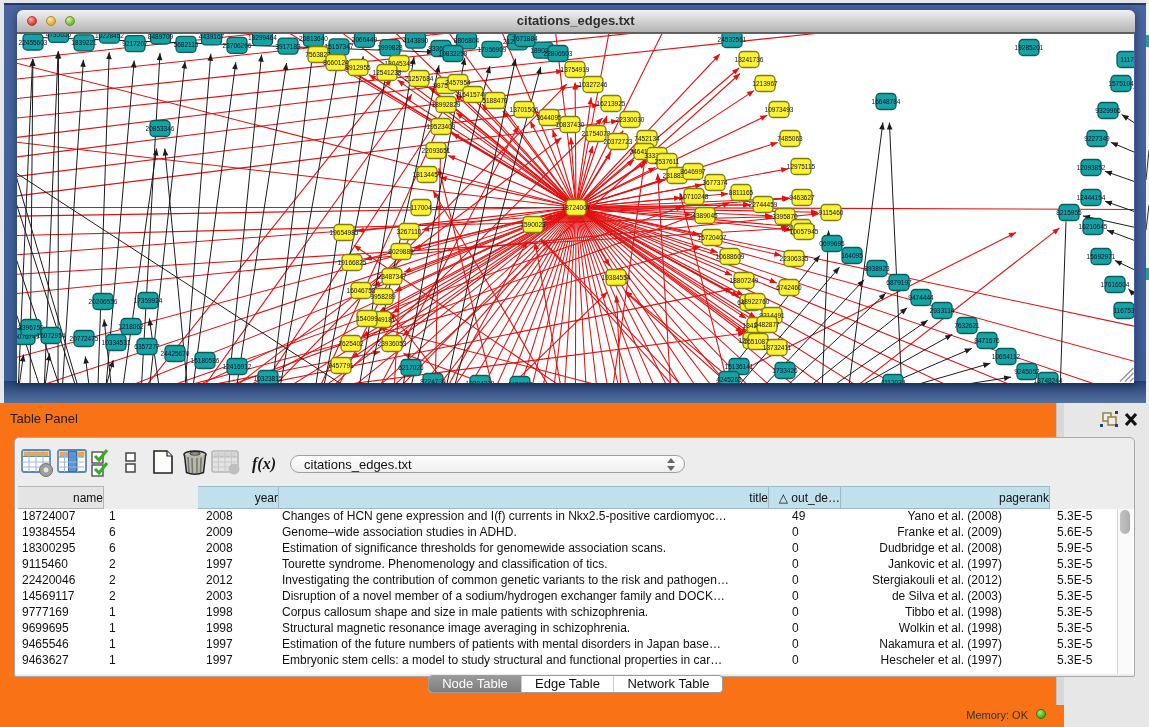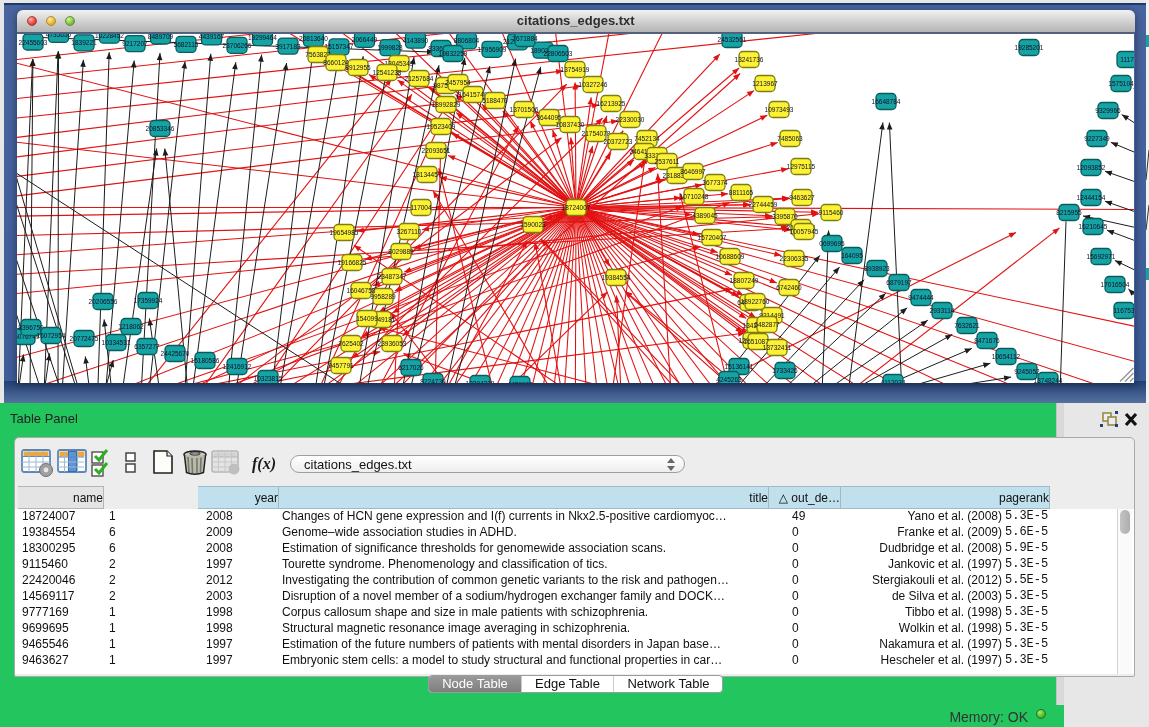--- a/index.html
+++ b/index.html
@@ -8,38 +8,38 @@
 #macwin { left:17px; top:10px; width:1117.5px; height:371.5px; border-radius:6px 6px 0 0; box-shadow:0 2px 8px rgba(0,0,0,.45); }
 #titlebar { position:absolute; left:0; top:0; width:100%; height:22.5px; border-radius:6px 6px 0 0; background:linear-gradient(#f2f2f2,#cfcfcf 55%,#b4b4b4); border-bottom:1px solid #5f5f5f; }
 #titlebar .tl { position:absolute; top:50%; transform:translateY(-50%); width:10px; height:10px; border-radius:50%; }
 #title { position:absolute; width:100%; text-align:center; top:3px; font-size:13px; font-weight:bold; color:#2e2e2e; }
 #canvas { position:absolute; left:0; top:23.5px; width:1117px; height:349px; background:#fff; overflow:hidden; }
 
 #fb { left:4px; top:381px; width:1142px; height:22px; background:linear-gradient(#223f73,#54719f); }
 
 #sliver { left:1146px; top:0; width:3px; height:403px; background:#f2f2f2; }
 
-#tpanel { left:0; top:403px; width:1064px; height:324px; background:#22c55e; }
+#tpanel { left:0; top:403px; width:1064px; height:324px; background:#f97316; }
 #tptitle { position:absolute; left:10px; top:8px; font-size:13px; color:#222; }
 #innerpanel { position:absolute; left:14px; top:34px; width:1121px; height:240px; background:#ededed; border:1px solid #a9a9a9; border-radius:5px 5px 2px 2px; }
 #combo { position:absolute; left:275px; top:17px; width:395px; height:18px; background:linear-gradient(#ffffff,#eeeeee); border:1px solid #9f9f9f; border-radius:9px; font-size:13px; color:#111; padding-left:13px; line-height:17px; }
 #thead { position:absolute; left:0px; top:48px; width:1121px; height:23px; }
 #thead .hc { position:absolute; top:0; height:23px; background:#bfe0ec; border:1px solid #9fb9c6; border-left:none; font-size:12px; color:#111; text-align:right; line-height:22px; }
 #tbody { position:absolute; left:0px; top:71px; width:1119px; height:165px; background:#fff; overflow:hidden; }
 .trow { position:absolute; left:0; width:1100px; height:16px; font-size:12px; color:#111; }
 .trow span { position:absolute; white-space:nowrap; }
 .c0 { left:7px; } .c1 { left:94px; } .c2 { left:191px; } .c3 { left:267px; } .c4 { left:777px; }
-.c5 { left:826px; width:161px; text-align:right; } .c6 { left:990px;font-family:Liberation Mono, monospace; }
+.c5 { left:826px; width:161px; text-align:right; } .c6 { left:1042px; }
 #tbody .trow { }
 #vscroll { position:absolute; right:2px; top:71px; width:15px; height:165px; background:#fafafa; border-left:1px solid #d5d5d5; }
 #vthumb { position:absolute; left:2px; top:1px; width:10px; height:24px; background:linear-gradient(90deg,#c3c3c3,#aeaeae); border-radius:6px; }
 #tabs { position:absolute; left:428px; top:272px; width:295px; height:18px; background:#fff; border:1px solid #9c9c9c; border-radius:4px; font-size:13px; }
 #tabs .seg { position:absolute; top:0; height:16px; line-height:16px; text-align:center; color:#111; }
 #tabs .sel { background:linear-gradient(#9a9a9a,#7e7e7e); color:#fff; border-radius:3px 0 0 3px;text-align:center; }
-#memory { position:absolute; right:36px; top:306px; font-size:14px; color:#333; }
+#memory { position:absolute; right:36px; top:306px; font-size:11px; color:#333; }
 #memdot { position:absolute; right:18px; top:306px; width:10px; height:10px; border-radius:50%; background:radial-gradient(circle at 35% 30%, #a8ef6a, #3fae22 70%); border:1px solid #23731b; }
 </style></head>
 <body>
 <div class="abs" id="frame"></div>
 <div class="abs" id="fb"></div>
 <div class="abs" id="sliver"><svg width="3" height="403">
       <line x1="0" y1="180" x2="3" y2="150" stroke="#333"></line>
       <line x1="0" y1="230" x2="3" y2="205" stroke="#333"></line>
       <rect x="0" y="35" width="3" height="12" fill="#16a3a3"></rect>
       <rect x="0" y="268" width="3" height="12" fill="#16a3a3"></rect>

